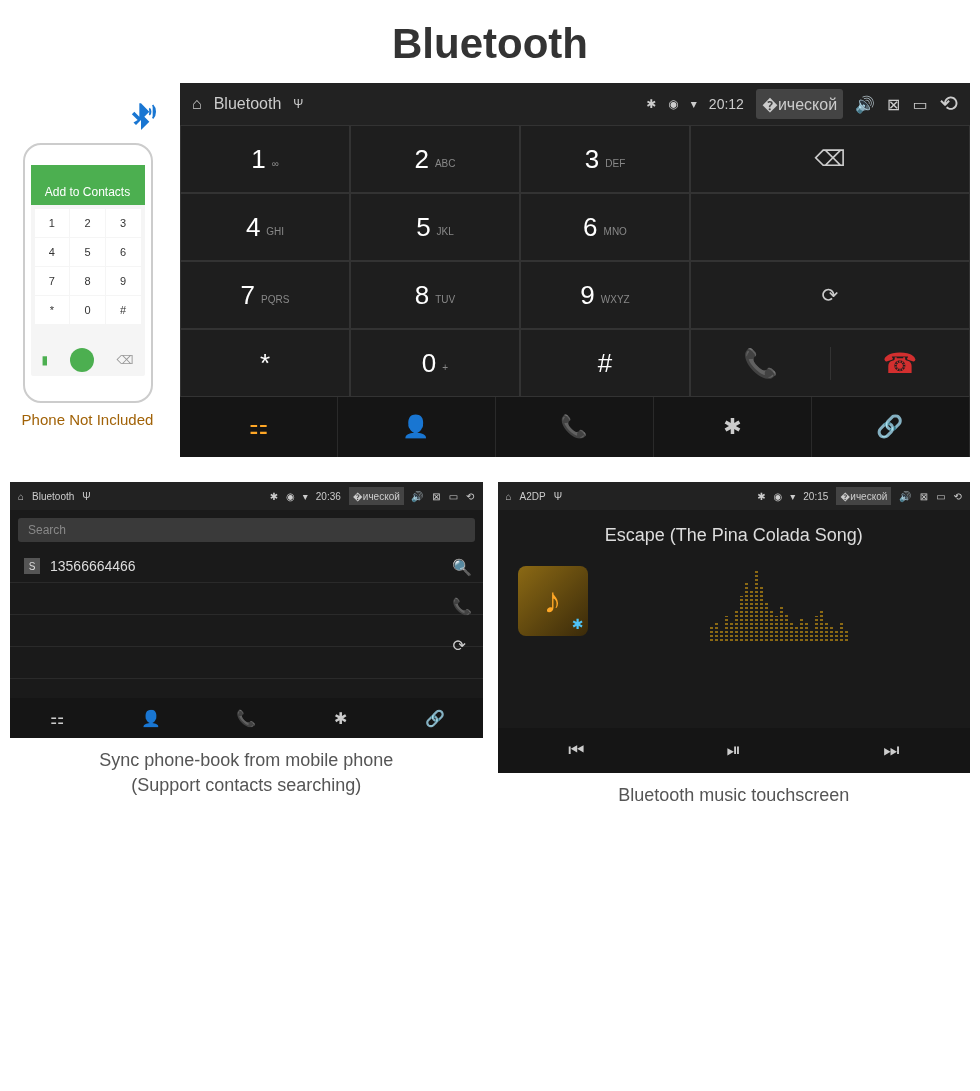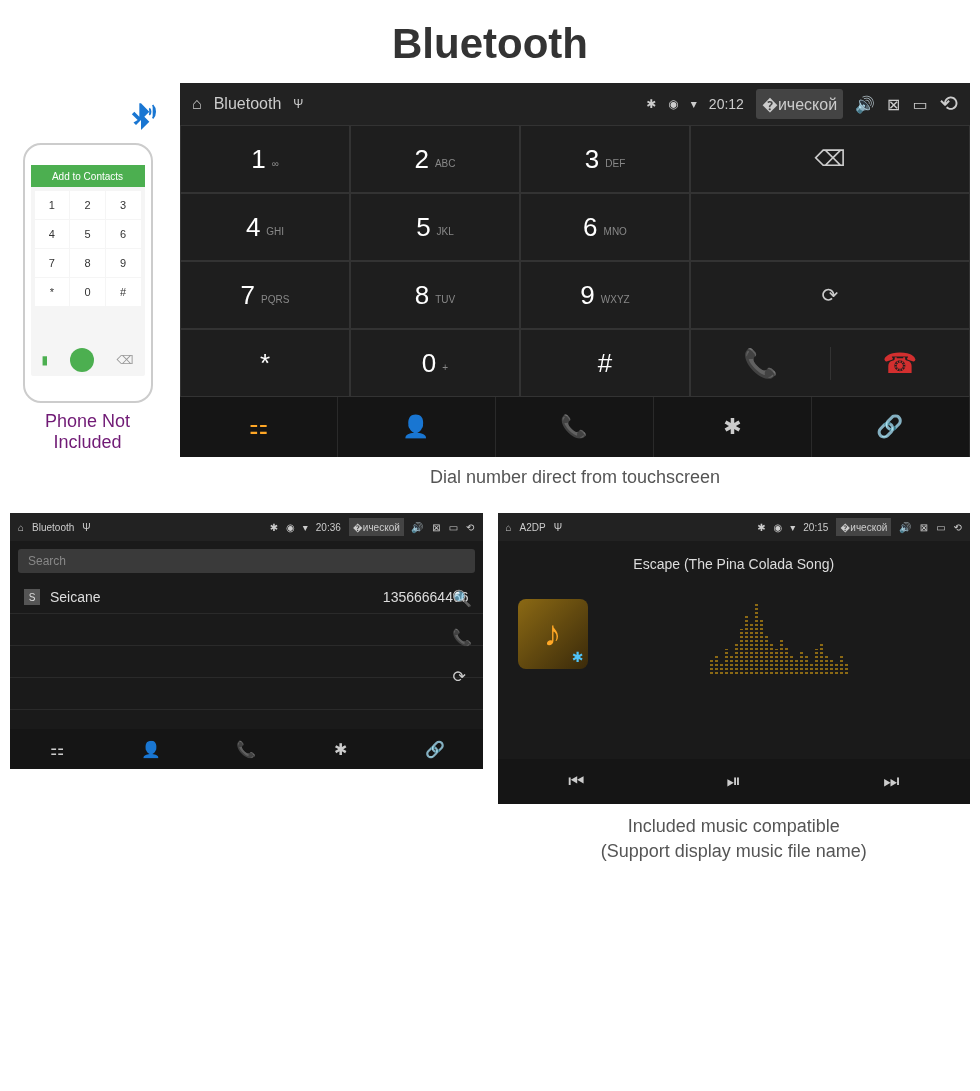--- a/index.html
+++ b/index.html
@@ -5,26 +5,26 @@
 *{margin:0;padding:0;box-sizing:border-box;font-family:Arial,sans-serif}
 body{background:#fff;width:980px;height:1091px;overflow:hidden}
 .container{padding:20px 10px}
 .title{text-align:center;font-size:42px;font-weight:bold;color:#333;margin-bottom:15px}
 .subtitle{text-align:center;font-size:19px;color:#666;line-height:1.4;margin-bottom:8px;padding:0 40px}
 .specs{text-align:center;font-size:19px;color:#e85d2c;margin-bottom:20px}
 .main-row{display:flex;gap:15px;margin-bottom:10px;align-items:flex-start}
 .phone-col{width:155px;text-align:center}
 .phone-mock{width:130px;height:260px;background:#fff;border:2px solid #ccc;border-radius:18px;margin:60px auto 8px;position:relative;padding:20px 6px 25px}
 .phone-screen{background:#f5f5f5;height:100%;border-radius:2px;position:relative}
-.phone-header{background:#4caf50;height:22px;color:#fff;font-size:10px;padding:6px 4px}
+.phone-header{background:#4caf50;height:22px;color:#fff;font-size:12px;padding:20px 4px}
 .phone-keypad{display:grid;grid-template-columns:repeat(3,1fr);gap:1px;padding:4px}
 .phone-key{background:#fff;height:28px;display:flex;align-items:center;justify-content:center;font-size:11px;color:#333}
 .phone-bottom{position:absolute;bottom:4px;width:100%;display:flex;justify-content:space-around;align-items:center}
 .phone-call-btn{width:24px;height:24px;background:#4caf50;border-radius:50%}
-.phone-caption{color:#701a75;font-size:18px}
+.phone-caption{color:#a16207;font-size:15px}
 .bt-icon-float{position:absolute;top:-45px;right:-10px;font-size:32px;color:#1976d2}
 .headunit{flex:1;background:#1a1a1a;border-radius:2px}
 .hu-status{display:flex;align-items:center;height:42px;padding:0 12px;background:#222;color:#ccc;font-size:14px;gap:8px}
 .hu-status-left{display:flex;align-items:center;gap:12px;flex:1}
 .hu-status-right{display:flex;align-items:center;gap:12px}
 .hu-title{font-size:16px}
 .sicon{display:inline-flex;align-items:center;justify-content:center;color:#ccc;font-size:16px}
 .keypad-area{display:flex}
 .keypad-grid{display:grid;grid-template-columns:repeat(3,1fr);flex:1}
 .keypad-side{width:280px;display:grid;grid-template-rows:repeat(4,1fr)}
@@ -48,21 +48,21 @@
 .contact-row{display:flex;align-items:center;padding:8px 14px;color:#ddd;font-size:14px;border-bottom:1px solid #2a2a2a}
 .contact-badge{background:#555;width:16px;height:16px;font-size:10px;display:flex;align-items:center;justify-content:center;margin-right:10px}
 .contact-name{flex:1}
 .side-icons{position:absolute;right:10px;top:40px;display:flex;flex-direction:column;gap:20px;color:#ccc}
 .pb-body{position:relative;height:180px}
 .empty-rows{border-bottom:1px solid #2a2a2a;height:32px}
 .small-nav{display:flex;height:40px;background:#151515}
 .small-nav-item{flex:1;display:flex;align-items:center;justify-content:center;color:#ccc;font-size:16px;cursor:pointer}
 .small-nav-item.active{color:#ffa726}
 .music-body{height:218px;position:relative;display:flex;flex-direction:column;align-items:center;padding-top:15px}
-.song-title{color:#ddd;font-size:14px;margin-bottom:22px}
+.song-title{color:#ddd;font-size:18px;margin-bottom:15px}
 .music-visual{display:flex;align-items:center;gap:20px;width:100%;padding:0 20px}
 .music-icon{width:70px;height:70px;background:linear-gradient(135deg,#8b6914,#3a2a0a);border-radius:8px;display:flex;align-items:center;justify-content:center;font-size:36px;color:#ffa726;position:relative}
 .equalizer{flex:1;height:80px;display:flex;align-items:flex-end;gap:2px;justify-content:center}
 .eq-bar{width:3px;background:repeating-linear-gradient(to top,#8b6914 0,#8b6914 2px,transparent 2px,transparent 4px)}
 .music-controls{display:flex;height:45px;background:#151515}
 .mc-item{flex:1;display:flex;align-items:center;justify-content:center;color:#ccc;font-size:18px;cursor:pointer}
 .caption2{text-align:center;font-size:18px;color:#555;margin-top:10px;line-height:1.4}
 .backspace-icon{font-size:22px;color:#ccc}
 .refresh-icon{font-size:20px;color:#ccc}
 </style>
@@ -205,21 +205,20 @@
               <span>📞</span>
             </div>
           <div class="nav-item">
               <span>✱</span>
             </div>
           <div class="nav-item">
               <span>🔗</span>
             </div>
         </div>
       </div>
-      <div class="caption">Dial number direct from touchscreen</div>
     </div>
   </div>
 
   <div class="bottom-row">
     <div style="flex:1">
       <div class="small-hu">
         <div class="small-status">
           <div class="small-status-left">
             <span>⌂</span>
             <span>Bluetooth</span>
@@ -234,39 +233,42 @@
             <span>🔊</span>
             <span>⊠</span>
             <span>▭</span>
             <span>⟲</span>
           </div>
         </div>
         <div class="pb-body">
           <div class="search-bar">Search</div>
           <div class="contact-row">
             <div class="contact-badge">S</div>
-            <div class="contact-name">Seicane</div>
             <div>13566664466</div>
           </div>
           <div class="empty-rows"></div>
             <div class="empty-rows"></div>
             <div class="empty-rows"></div>
           <div class="side-icons">
             <span>🔍</span>
             <span>📞</span>
             <span>⟳</span>
           </div>
         </div>
         <div class="small-nav">
           <div class="small-nav-item">⚏</div>
           <div class="small-nav-item active">👤</div>
           <div class="small-nav-item">📞</div>
           <div class="small-nav-item">✱</div>
           <div class="small-nav-item">🔗</div>
         </div>
+      </div>
+      <div class="caption2">
+        <div>Sync phone-book from mobile phone</div>
+        <div>(Support contacts searching)</div>
       </div>
     </div>
 
     <div style="flex:1">
       <div class="small-hu">
         <div class="small-status">
           <div class="small-status-left">
             <span>⌂</span>
             <span>A2DP</span>
             <span>Ψ</span>
@@ -325,18 +327,17 @@
             </div>
           <div class="mc-item">
               <span>⏯</span>
             </div>
           <div class="mc-item">
               <span>⏭</span>
             </div>
         </div>
       </div>
       <div class="caption2">
-        <div>Included music compatible</div>
-        <div>(Support display music file name)</div>
+        <div>Bluetooth music touchscreen</div>
       </div>
     </div>
   </div>
 </div>
 
 </body></html>

